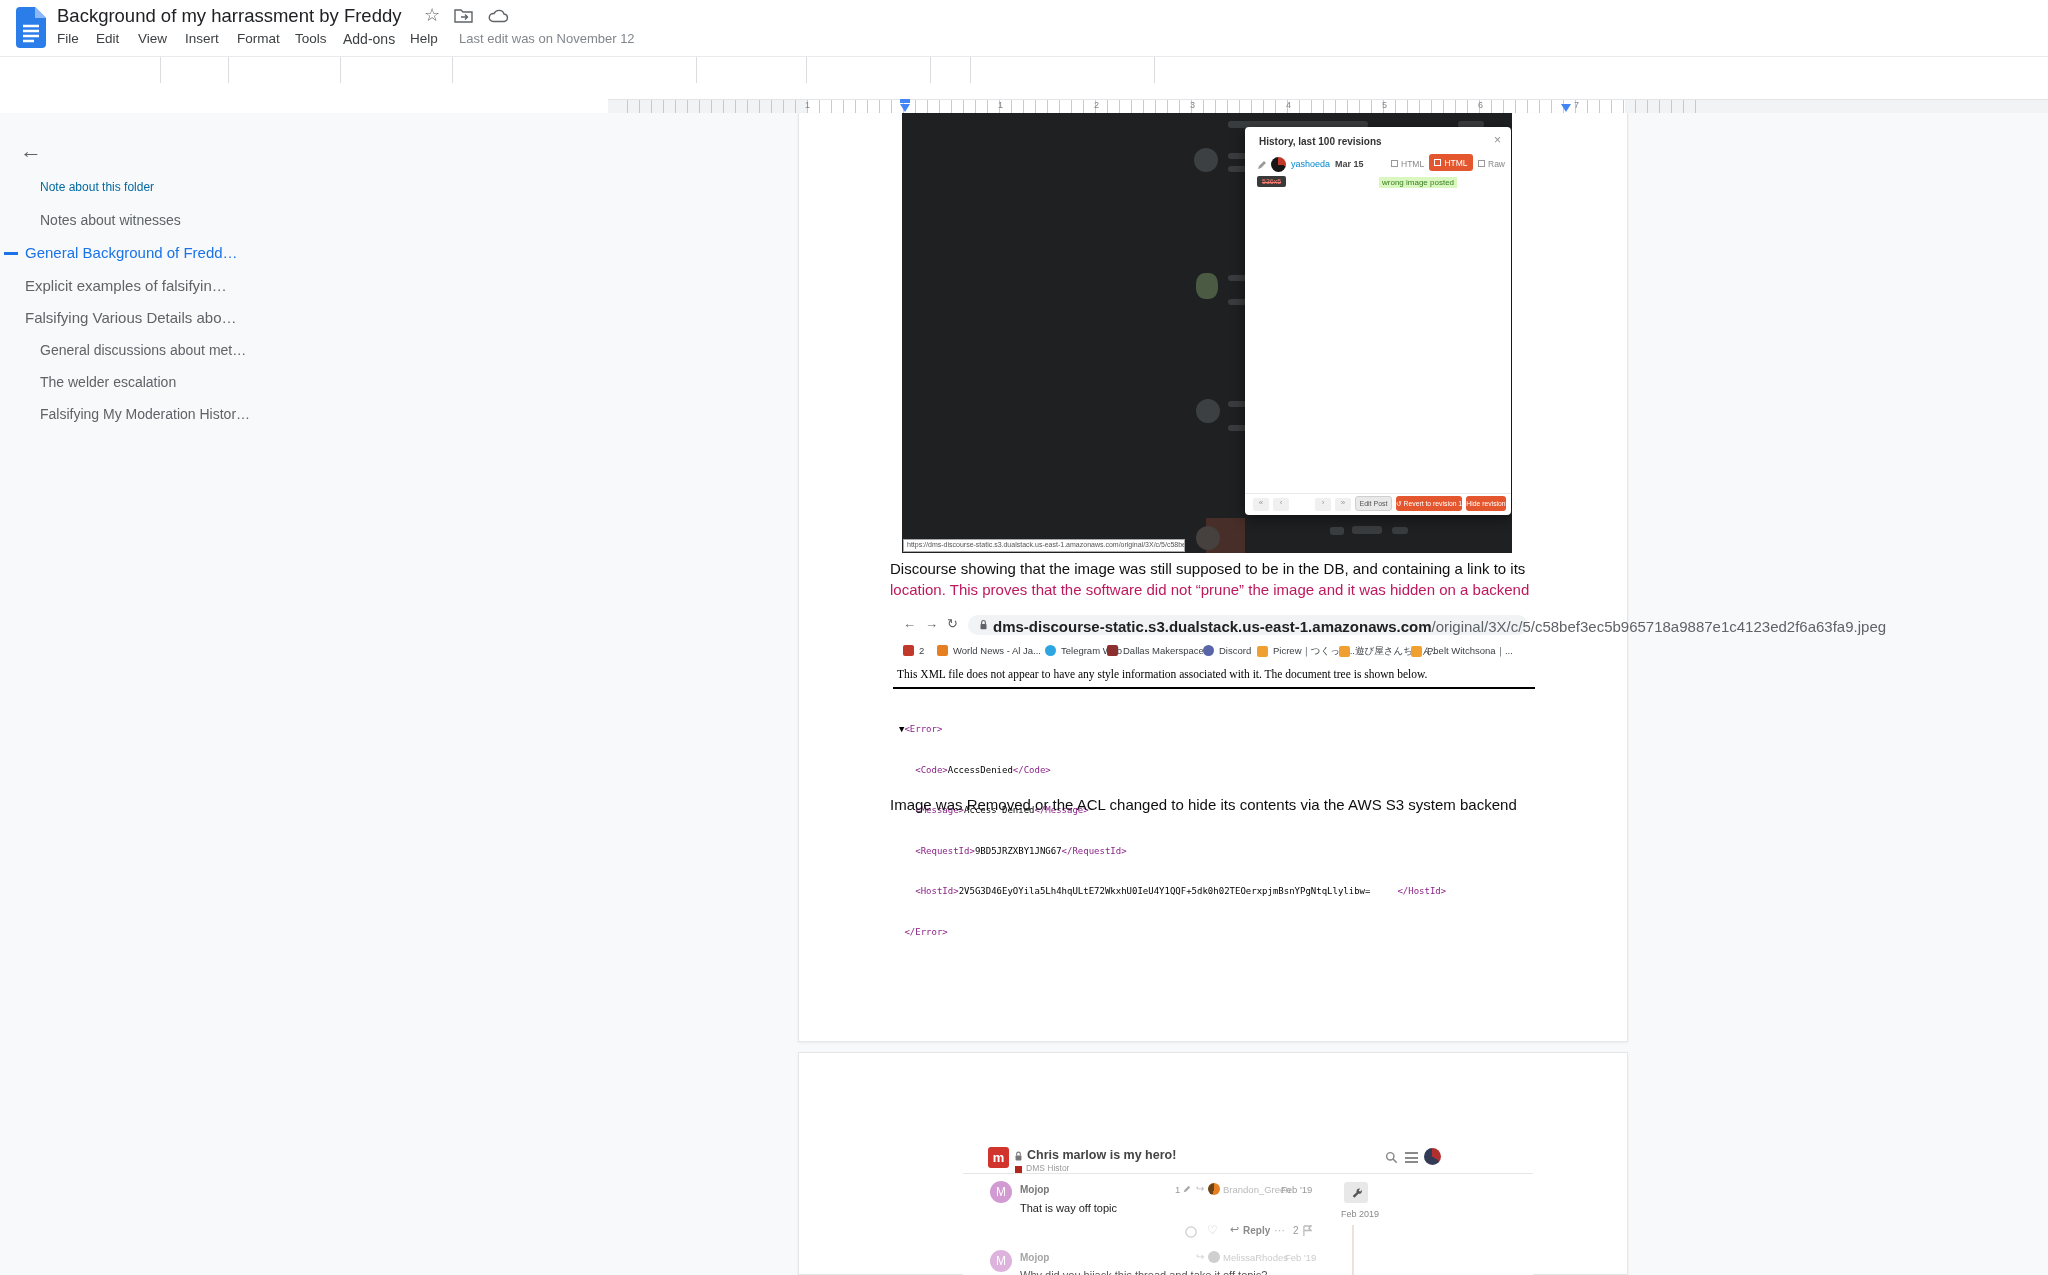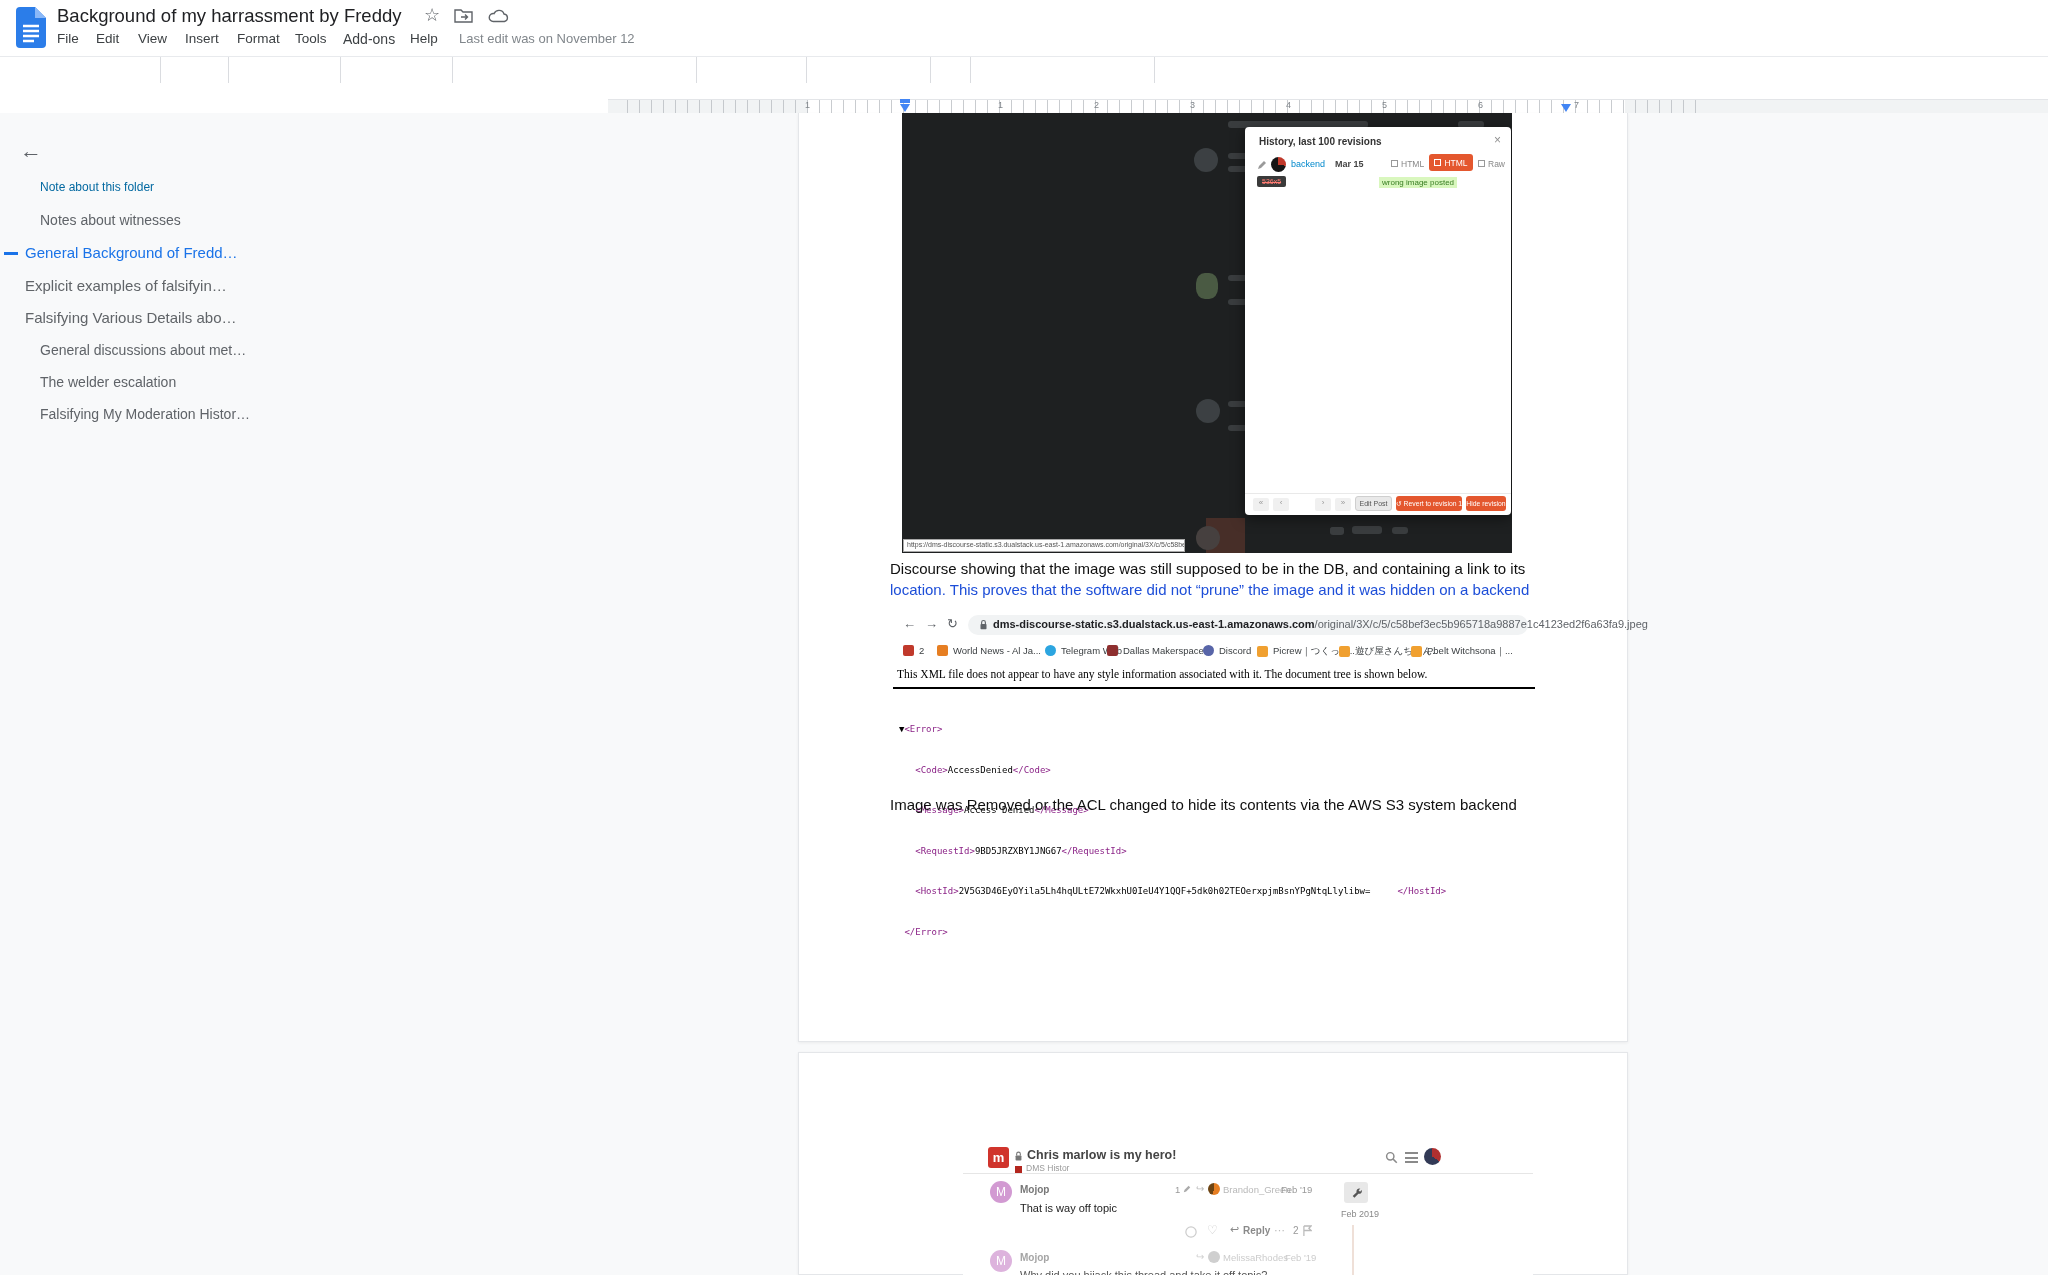--- a/index.html
+++ b/index.html
@@ -247,21 +247,21 @@
 
   <div class="a" style="left:343px;top:14px;width:266px;height:388px;background:#fff;border-radius:4px;box-shadow:0 3px 14px rgba(0,0,0,.5)">
     <div class="a nw" style="left:14px;top:9px;font-size:10px;font-weight:700;color:#333">History, last 100 revisions</div>
     <span class="a nw" style="left:249px;top:6px;font-size:12px;color:#919191">×</span>
     <div class="a" style="left:12px;top:33px;color:#9a9a9a">
       <svg width="10" height="10" viewBox="0 0 10 10">
           <path d="M1 9l1-3 5-5 2 2-5 5z" fill="currentColor"></path>
         </svg>
     </div>
     <div class="a" style="left:26px;top:30px;width:15px;height:15px;border-radius:50%;background:conic-gradient(#c0392b 0 28%,#161616 28% 100%)"></div>
-    <span class="a nw" style="left:46px;top:32px;font-size:9px;color:#0088cc">backend</span>
+    <span class="a nw" style="left:46px;top:32px;font-size:9px;color:#0088cc">yashoeda</span>
     <span class="a nw" style="left:90px;top:32px;font-size:9px;font-weight:700;color:#444">Mar 15</span>
     <span class="a nw" style="left:146px;top:32px;font-size:8.5px;color:#888"><span class="mini-sq"></span><span>HTML</span></span>
     <div class="a nw" style="left: 184px; top: 27px; width: 44px; height: 17px; border-radius: 3px; color: rgb(255, 255, 255); font-size: 8.5px; display: flex; align-items: center; justify-content: center; gap: 3px; background: rgb(228, 87, 46);">
         <span style="display:inline-block;width:7px;height:7px;border:1px solid #fff"></span>
         <span>HTML</span>
       </div>
     <span class="a nw" style="left:233px;top:32px;font-size:8.5px;color:#888"><span class="mini-sq"></span><span>Raw</span></span>
     <span class="a nw" style="left:12px;top:49px;padding:2px 5px;background:#3a3a3a;border-radius:2px;font-size:7px;color:#ff7b72;text-decoration:line-through">536x5</span>
     <span class="a nw" style="left: 134px; top: 50px; padding: 1px 3px; font-size: 8px; color: rgb(55, 125, 34); background: rgb(217, 247, 190);">wrong image posted</span>
     <div class="a" style="left:0;top:366px;width:266px;height:1px;background:#e9e9e9"></div>
@@ -275,34 +275,34 @@
         <span>Revert to revision 1</span>
       </div>
     <div class="a nw" style="left: 221px; top: 369px; width: 40px; height: 15px; border-radius: 3px; color: rgb(255, 255, 255); font-size: 6.8px; display: flex; align-items: center; justify-content: center; background: rgb(228, 87, 46);">Hide revision</div>
   </div>
 
   <div class="a bar" style="left:428px;top:414px;width:14px;height:8px"></div>
   <div class="a" style="left:1px;top:426px;width:282px;height:13px;background:#fdfdfd;border:1px solid #a9a9a9;font-size:7px;color:#555;white-space:nowrap;overflow:hidden;padding:1px 3px">https://dms-discourse-static.s3.dualstack.us-east-1.amazonaws.com/original/3X/c/5/c58bef3ec5b965718a9887e1c4123ed2f6a63fa9.jpeg</div>
 </div>
 
 <div class="a nw" style="left:890px;top:560px;font-size:15px;color:#0f0f0f">Discourse showing that the image was still supposed to be in the DB, and containing a link to its</div>
-<div class="a nw" style="left:890px;top:581px;font-size:15px;color:#1d4ed8">location. This proves that the software did not “prune” the image and it was hidden on a backend</div>
+<div class="a nw" style="left:890px;top:581px;font-size:15px;color:#be185d">location. This proves that the software did not “prune” the image and it was hidden on a backend</div>
 
 <div class="a" style="left:893px;top:610px;width:642px;height:174px;background:#fff">
   <span class="a nw" style="left:10px;top:6px;font-size:13px;color:#5f6368">←</span>
   <span class="a nw" style="left:32px;top:6px;font-size:13px;color:#5f6368">→</span>
   <span class="a nw" style="left:54px;top:6px;font-size:13px;color:#5f6368">↻</span>
   <div class="a" style="left:75px;top:5px;width:560px;height:20px;background:#f1f3f4;border-radius:10px"></div>
   <div class="a" style="left:86px;top:9px;color:#5f6368">
     <svg width="9" height="12" viewBox="0 0 12 15">
         <rect x="2" y="6" width="8" height="7" rx="1" fill="currentColor"></rect>
         <path d="M3.5 6V4a2.5 2.5 0 0 1 5 0v2" fill="none" stroke="currentColor" stroke-width="1.5"></path>
       </svg>
   </div>
-  <div class="a nw" style="left:100px;top:8px;font-size:11px"><span style="color:#202124;font-weight:700">dms-discourse-static.s3.dualstack.us-east-1.amazonaws.com</span><span style="color:#5f6368">/original/3X/c/5/c58bef3ec5b965718a9887e1c4123ed2f6a63fa9.jpeg</span></div>
+  <div class="a nw" style="left:100px;top:8px;font-size:15px"><span style="color:#202124;font-weight:700">dms-discourse-static.s3.dualstack.us-east-1.amazonaws.com</span><span style="color:#5f6368">/original/3X/c/5/c58bef3ec5b965718a9887e1c4123ed2f6a63fa9.jpeg</span></div>
   <div class="a nw" style="left:10px;top:35px;display:flex;align-items:center;gap:5px;font-size:9.5px;color:#3c4043">
       <span style="width: 11px; height: 11px; border-radius: 2px; display: inline-block; background: rgb(192, 57, 43);"></span>
       <span>2</span>
     </div>
   <div class="a nw" style="left:44px;top:35px;display:flex;align-items:center;gap:5px;font-size:9.5px;color:#3c4043">
       <span style="width: 11px; height: 11px; border-radius: 2px; display: inline-block; background: rgb(230, 126, 34);"></span>
       <span>World News - Al Ja...</span>
     </div>
   <div class="a nw" style="left:152px;top:35px;display:flex;align-items:center;gap:5px;font-size:9.5px;color:#3c4043">
       <span style="width: 11px; height: 11px; border-radius: 50%; display: inline-block; background: rgb(44, 165, 224);"></span>

